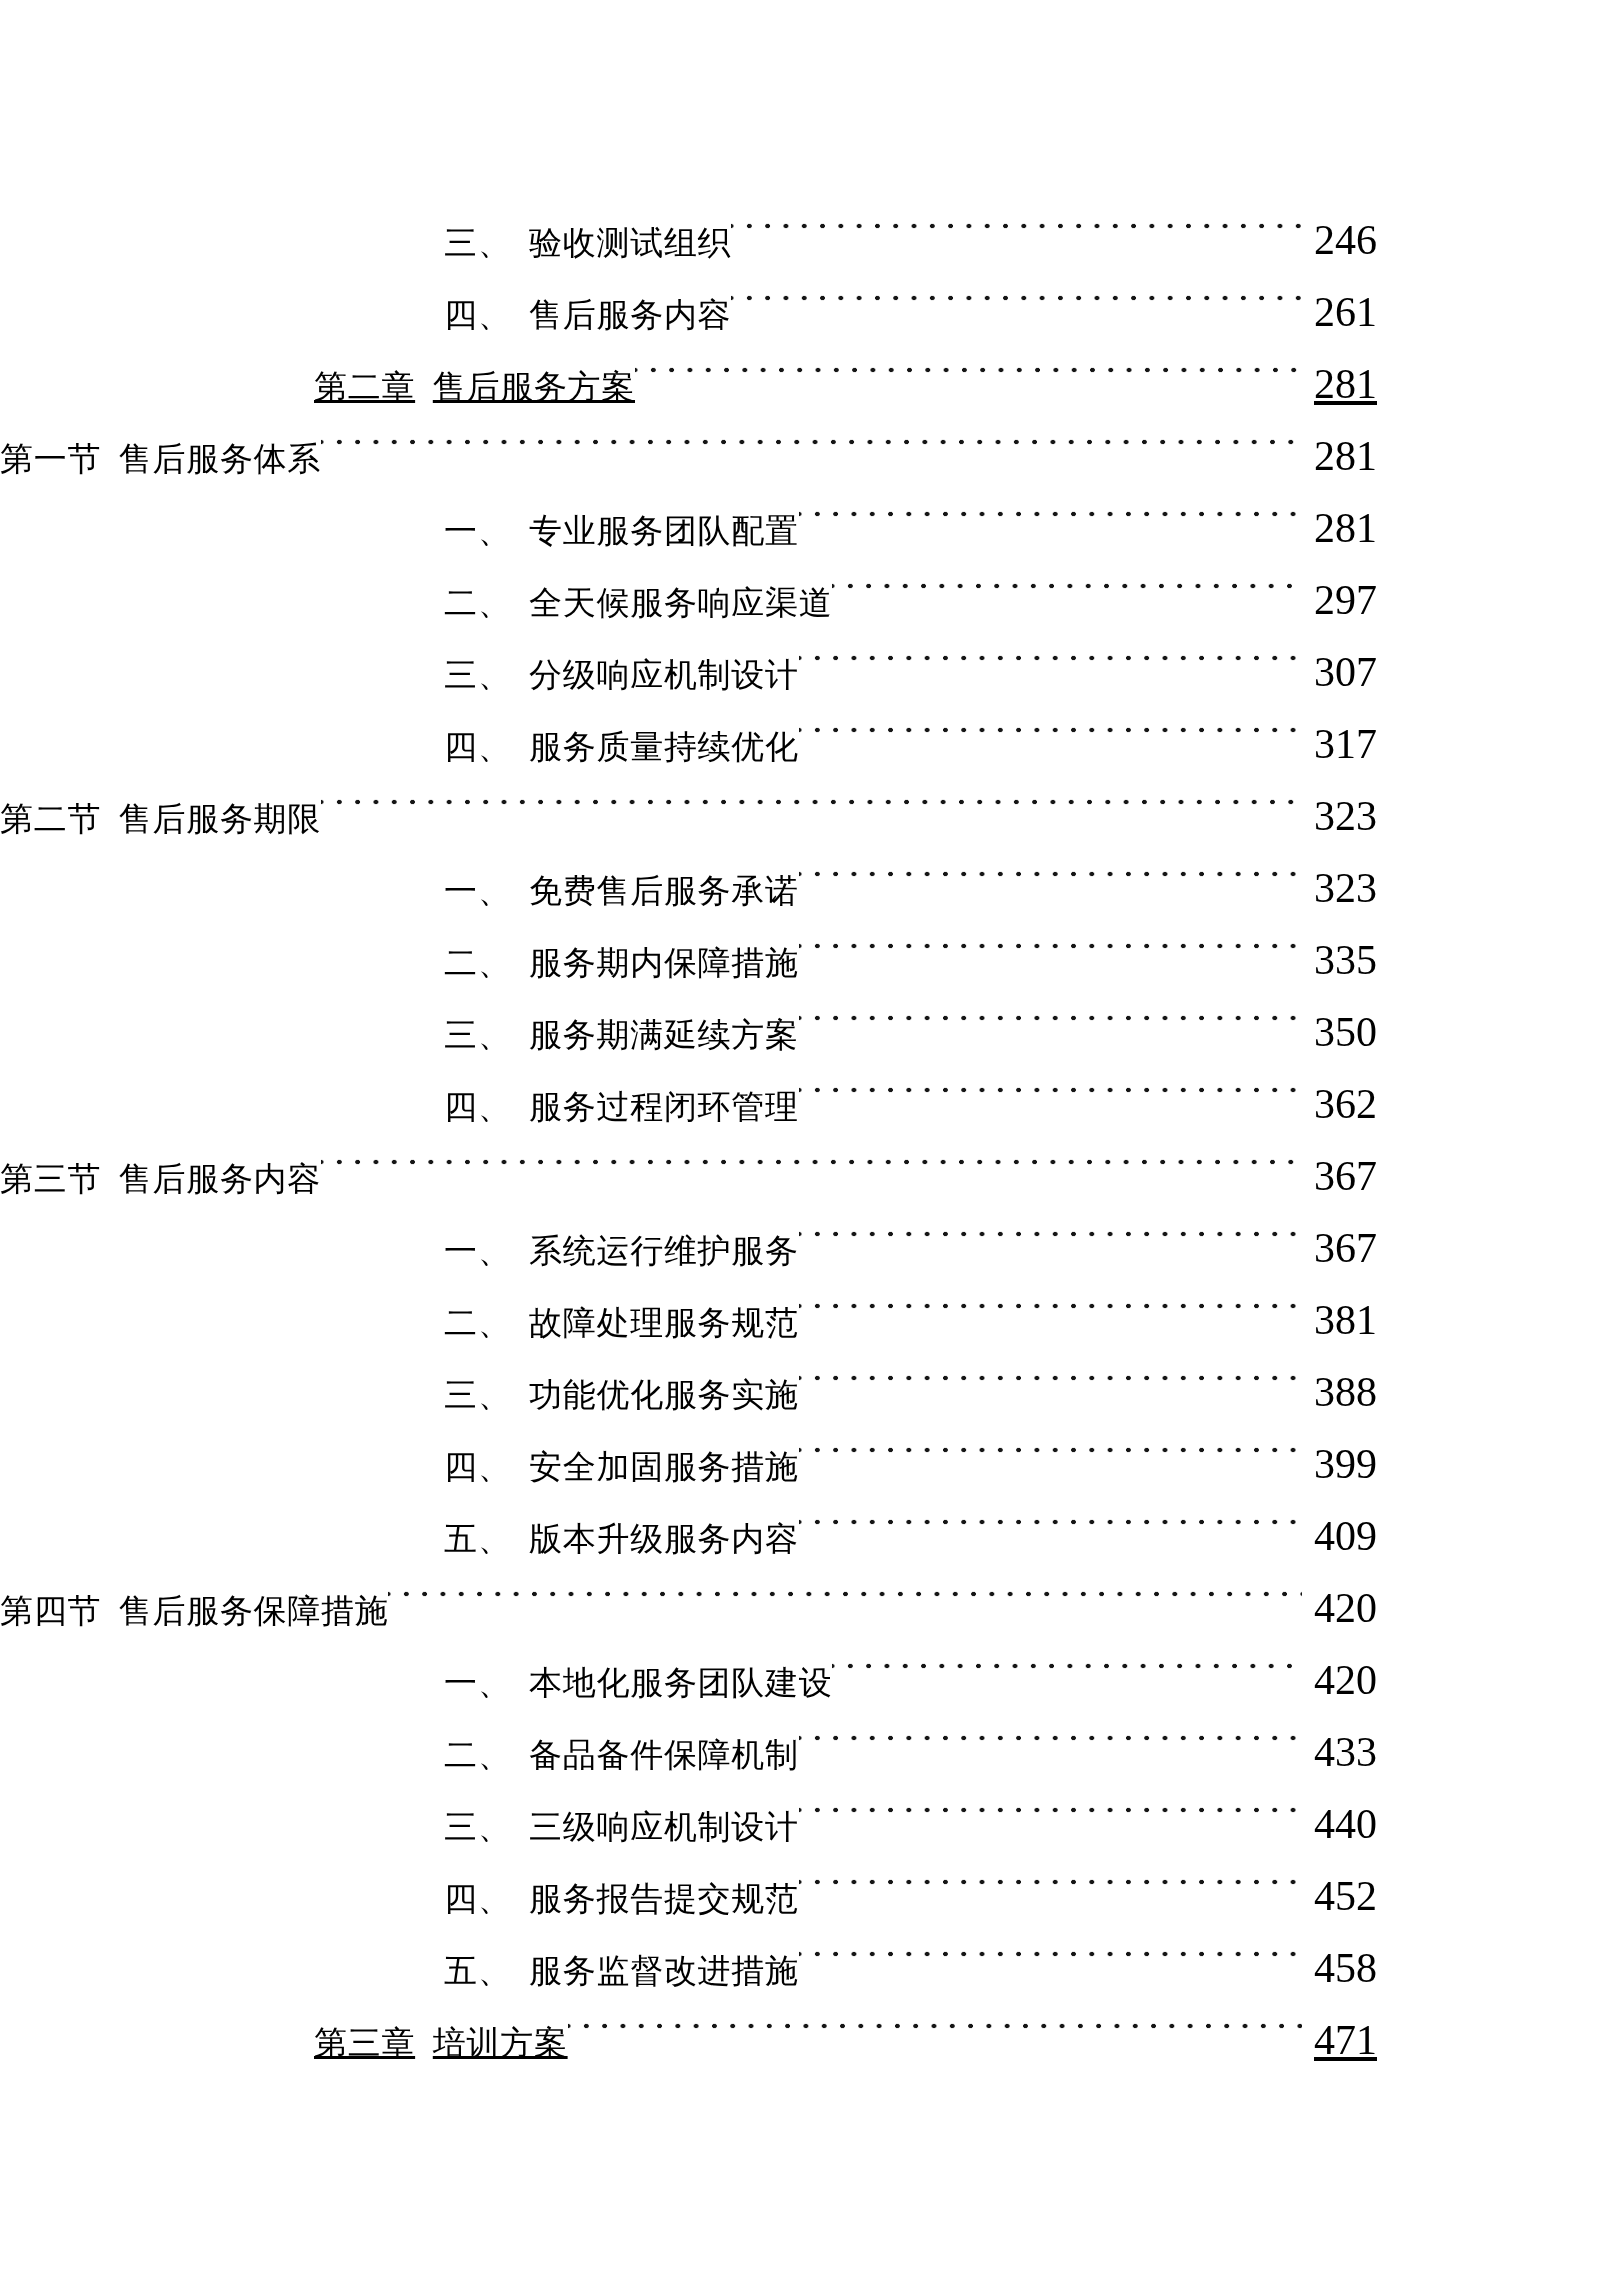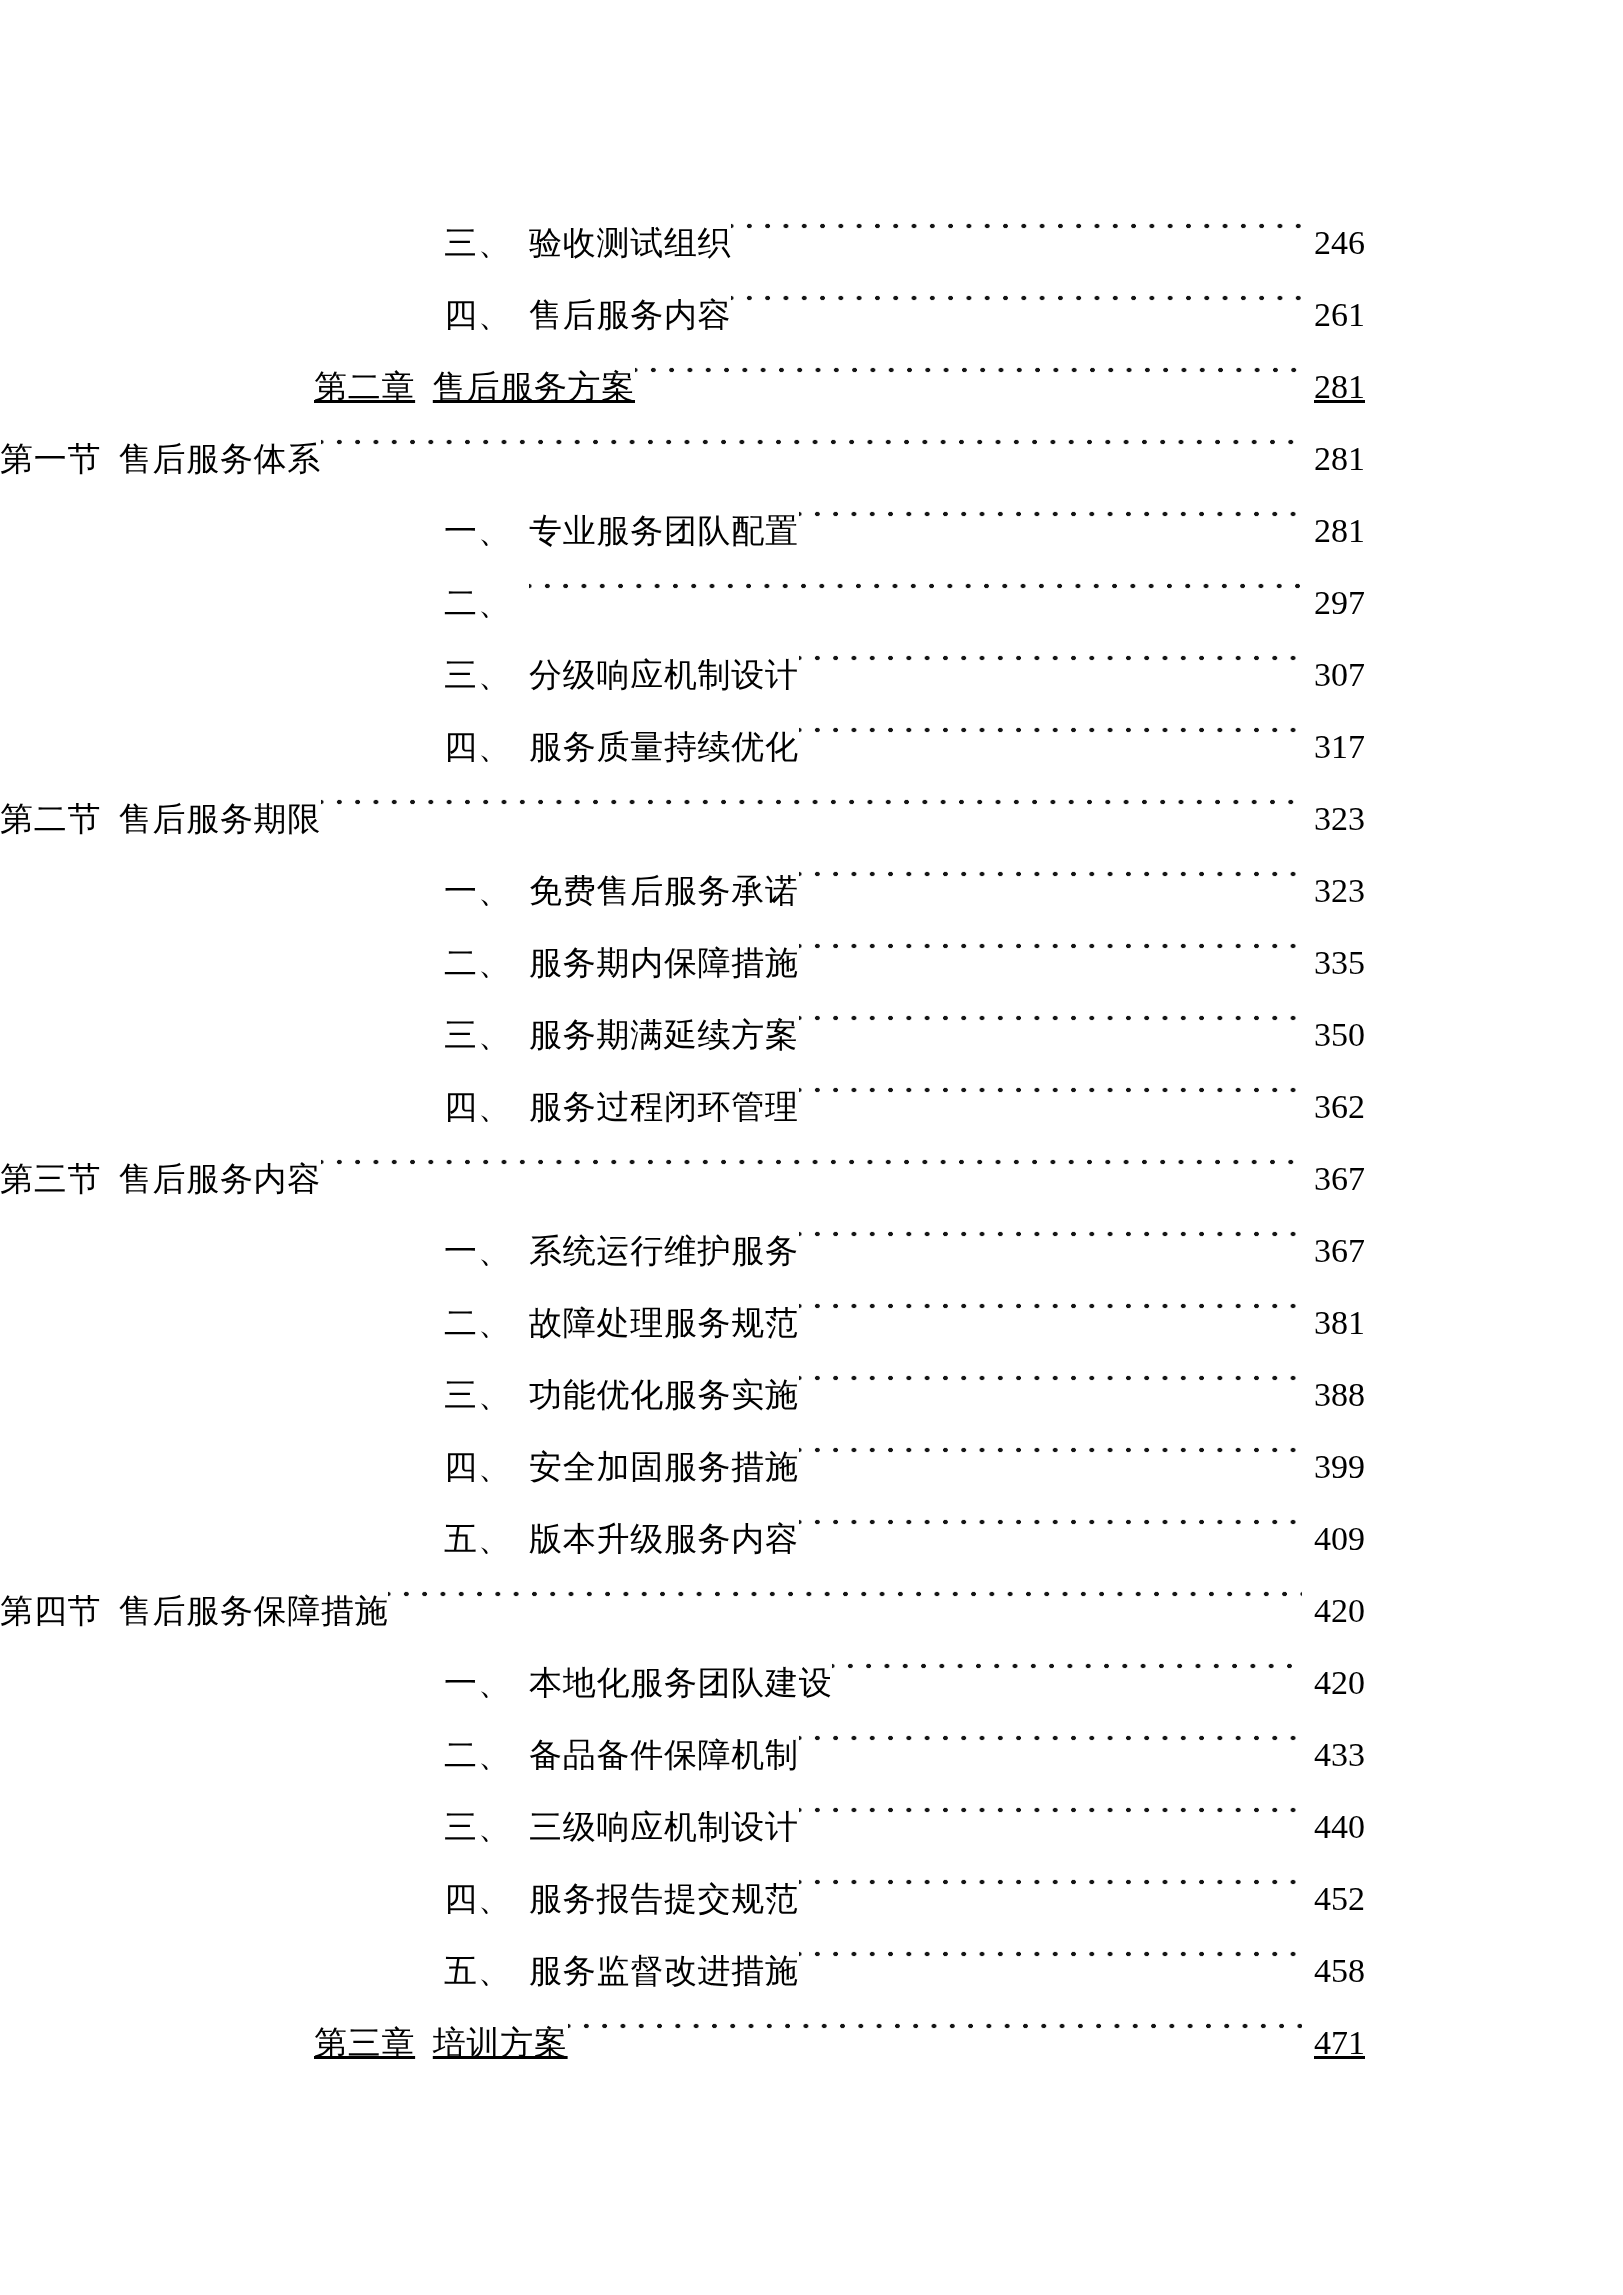--- a/index.html
+++ b/index.html
@@ -41,24 +41,25 @@
     flex: 1 1 auto;
     height: 72px;
     min-width: 26px;
     background-image: radial-gradient(circle, #151515 2.1px, rgba(0,0,0,0) 2.5px);
     background-size: 18.3px 5.9px;
     background-repeat: repeat-x;
     background-position: 9.2px 41px;
   }
   .toc-page {
     font-family: "Liberation Serif", "DejaVu Serif", serif;
-    font-size: 34px;
+    font-size: 42px;
     line-height: 72px;
     min-width: 63px;
     margin-left: 11.8px;
+    text-align: right;
   }
 </style>
 </head>
 <body>
 
 <div class="page">
   <div class="toc">
       <div class="toc-row level-item">
     <span class="toc-num">三、</span>
     <span class="toc-title">验收测试组织</span>
@@ -84,20 +85,21 @@
     <span class="toc-page">281</span>
   </div>
       <div class="toc-row level-item">
     <span class="toc-num">一、</span>
     <span class="toc-title">专业服务团队配置</span>
     <span class="toc-leader"></span>
     <span class="toc-page">281</span>
   </div>
       <div class="toc-row level-item">
     <span class="toc-num">二、</span>
+    <span class="toc-title">全天候服务响应渠道</span>
     <span class="toc-leader"></span>
     <span class="toc-page">297</span>
   </div>
       <div class="toc-row level-item">
     <span class="toc-num">三、</span>
     <span class="toc-title">分级响应机制设计</span>
     <span class="toc-leader"></span>
     <span class="toc-page">307</span>
   </div>
       <div class="toc-row level-item">

